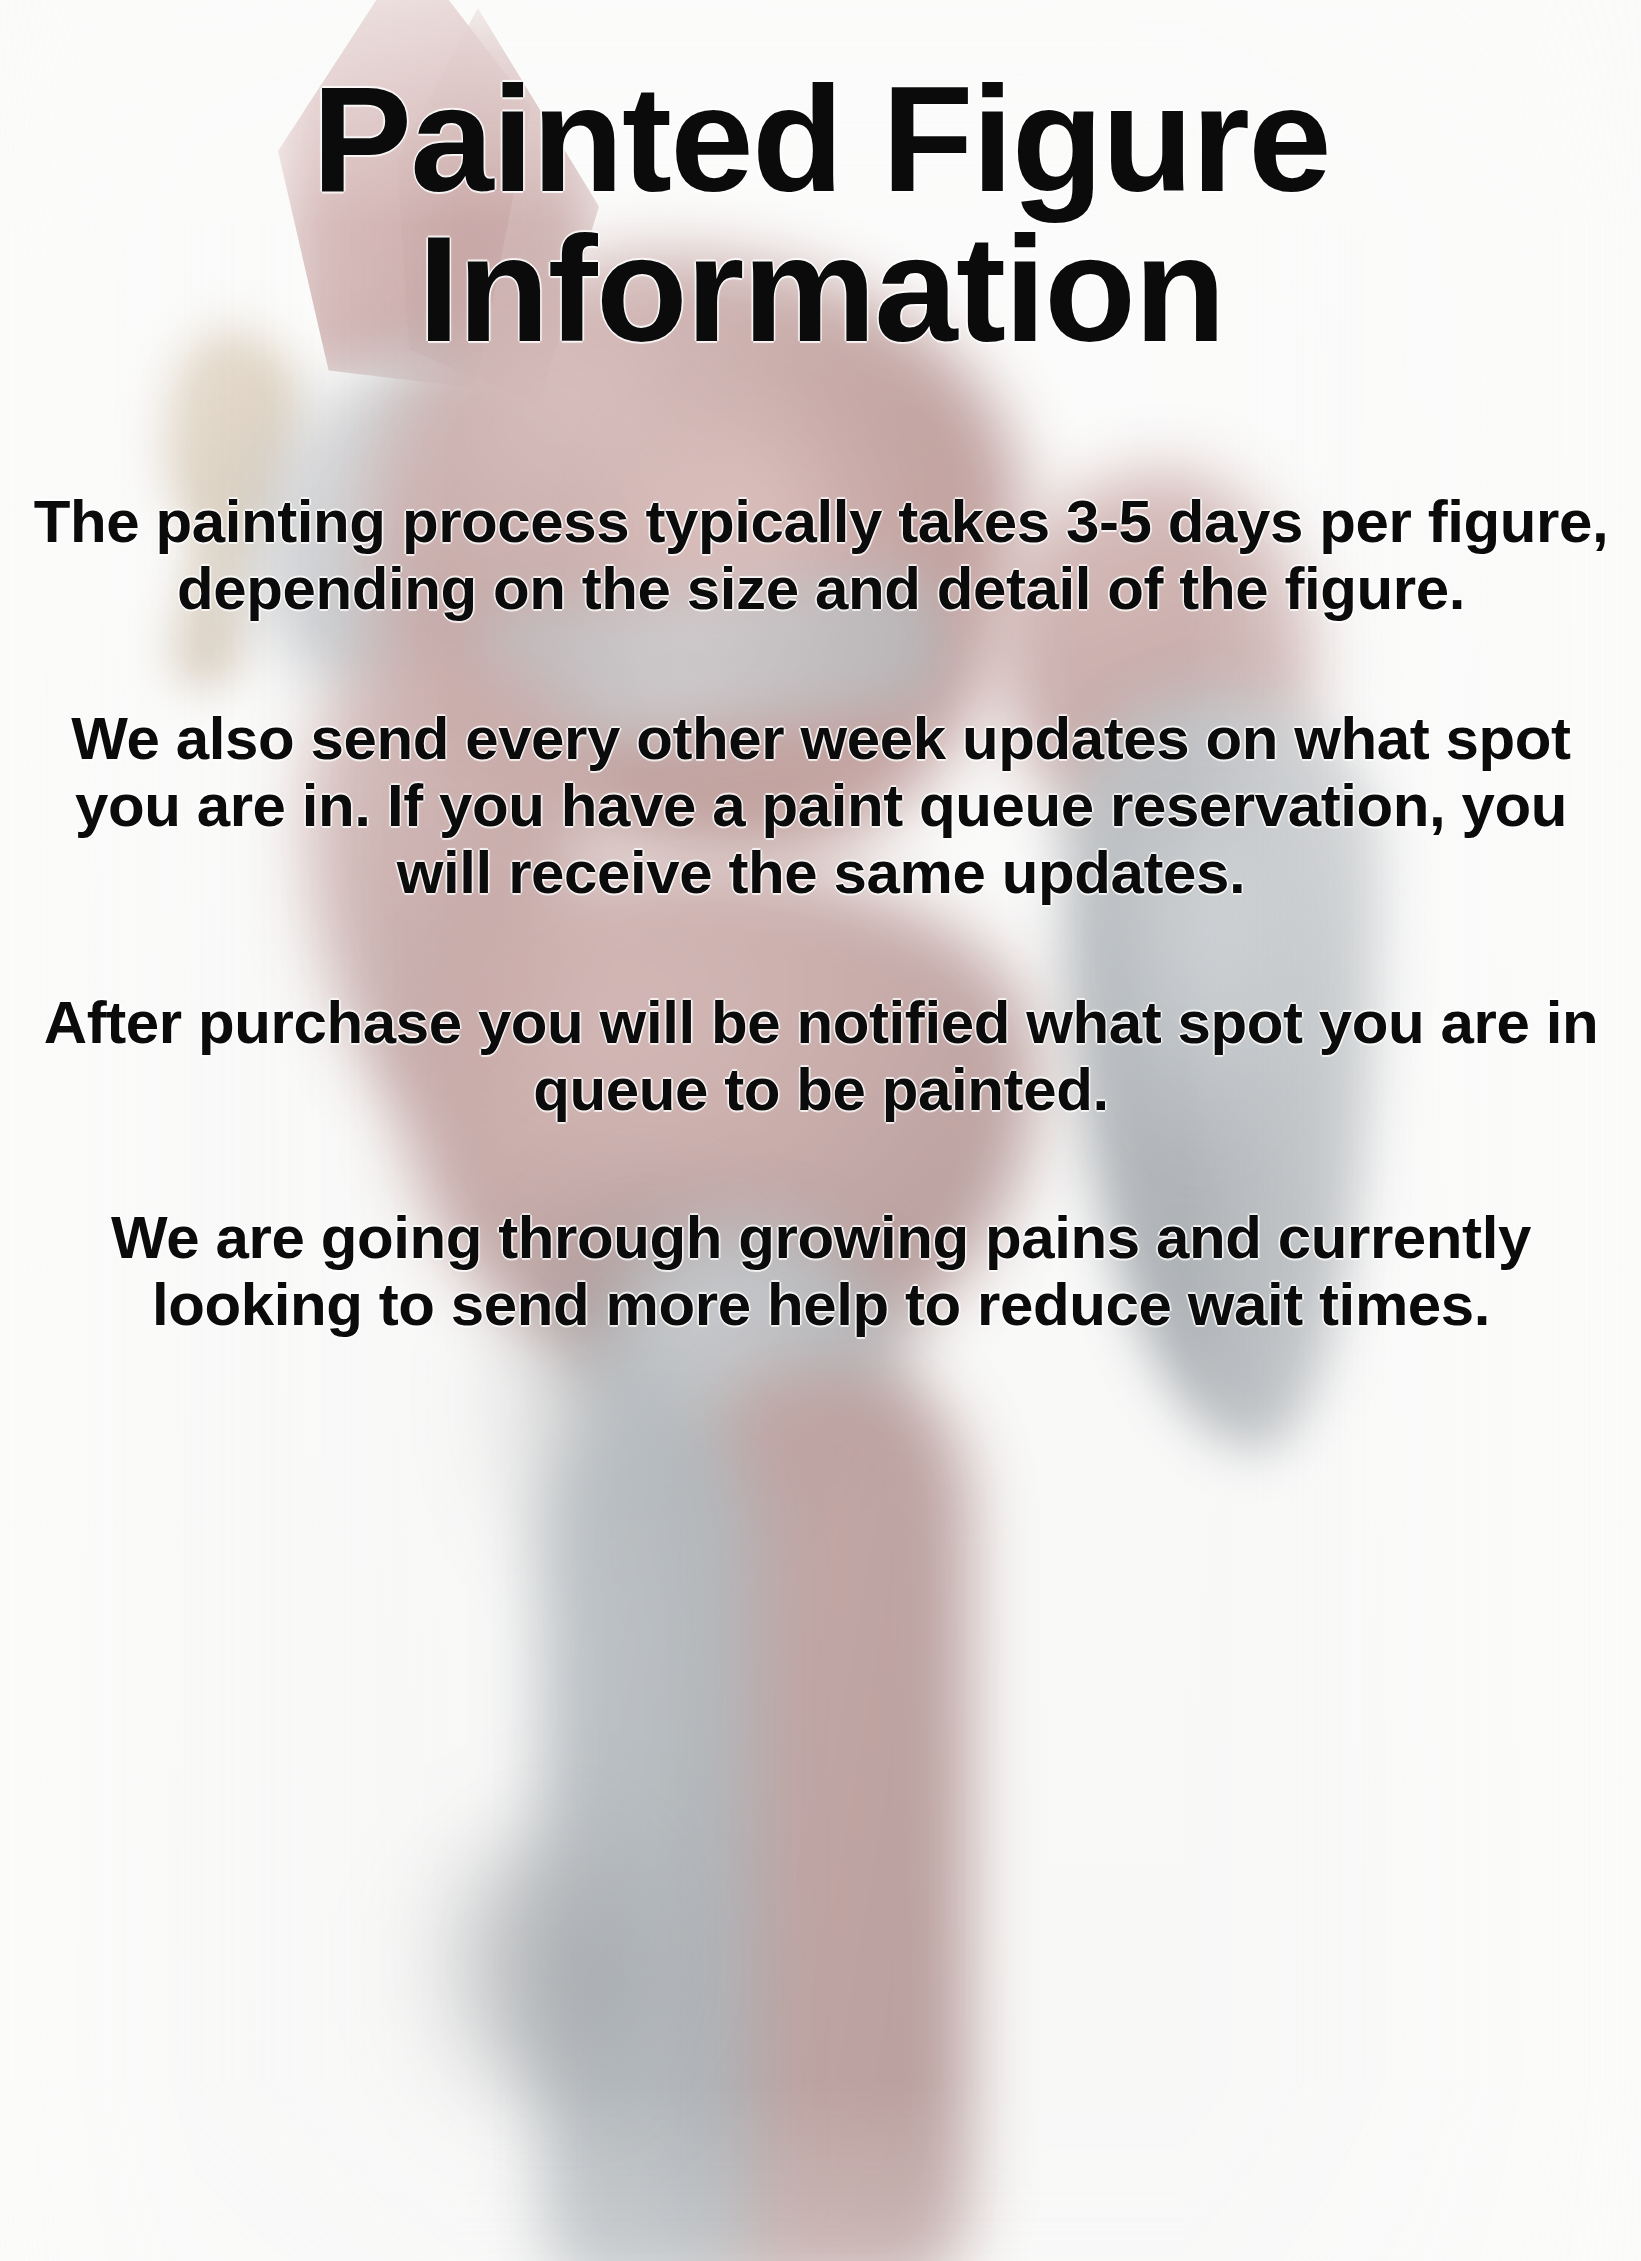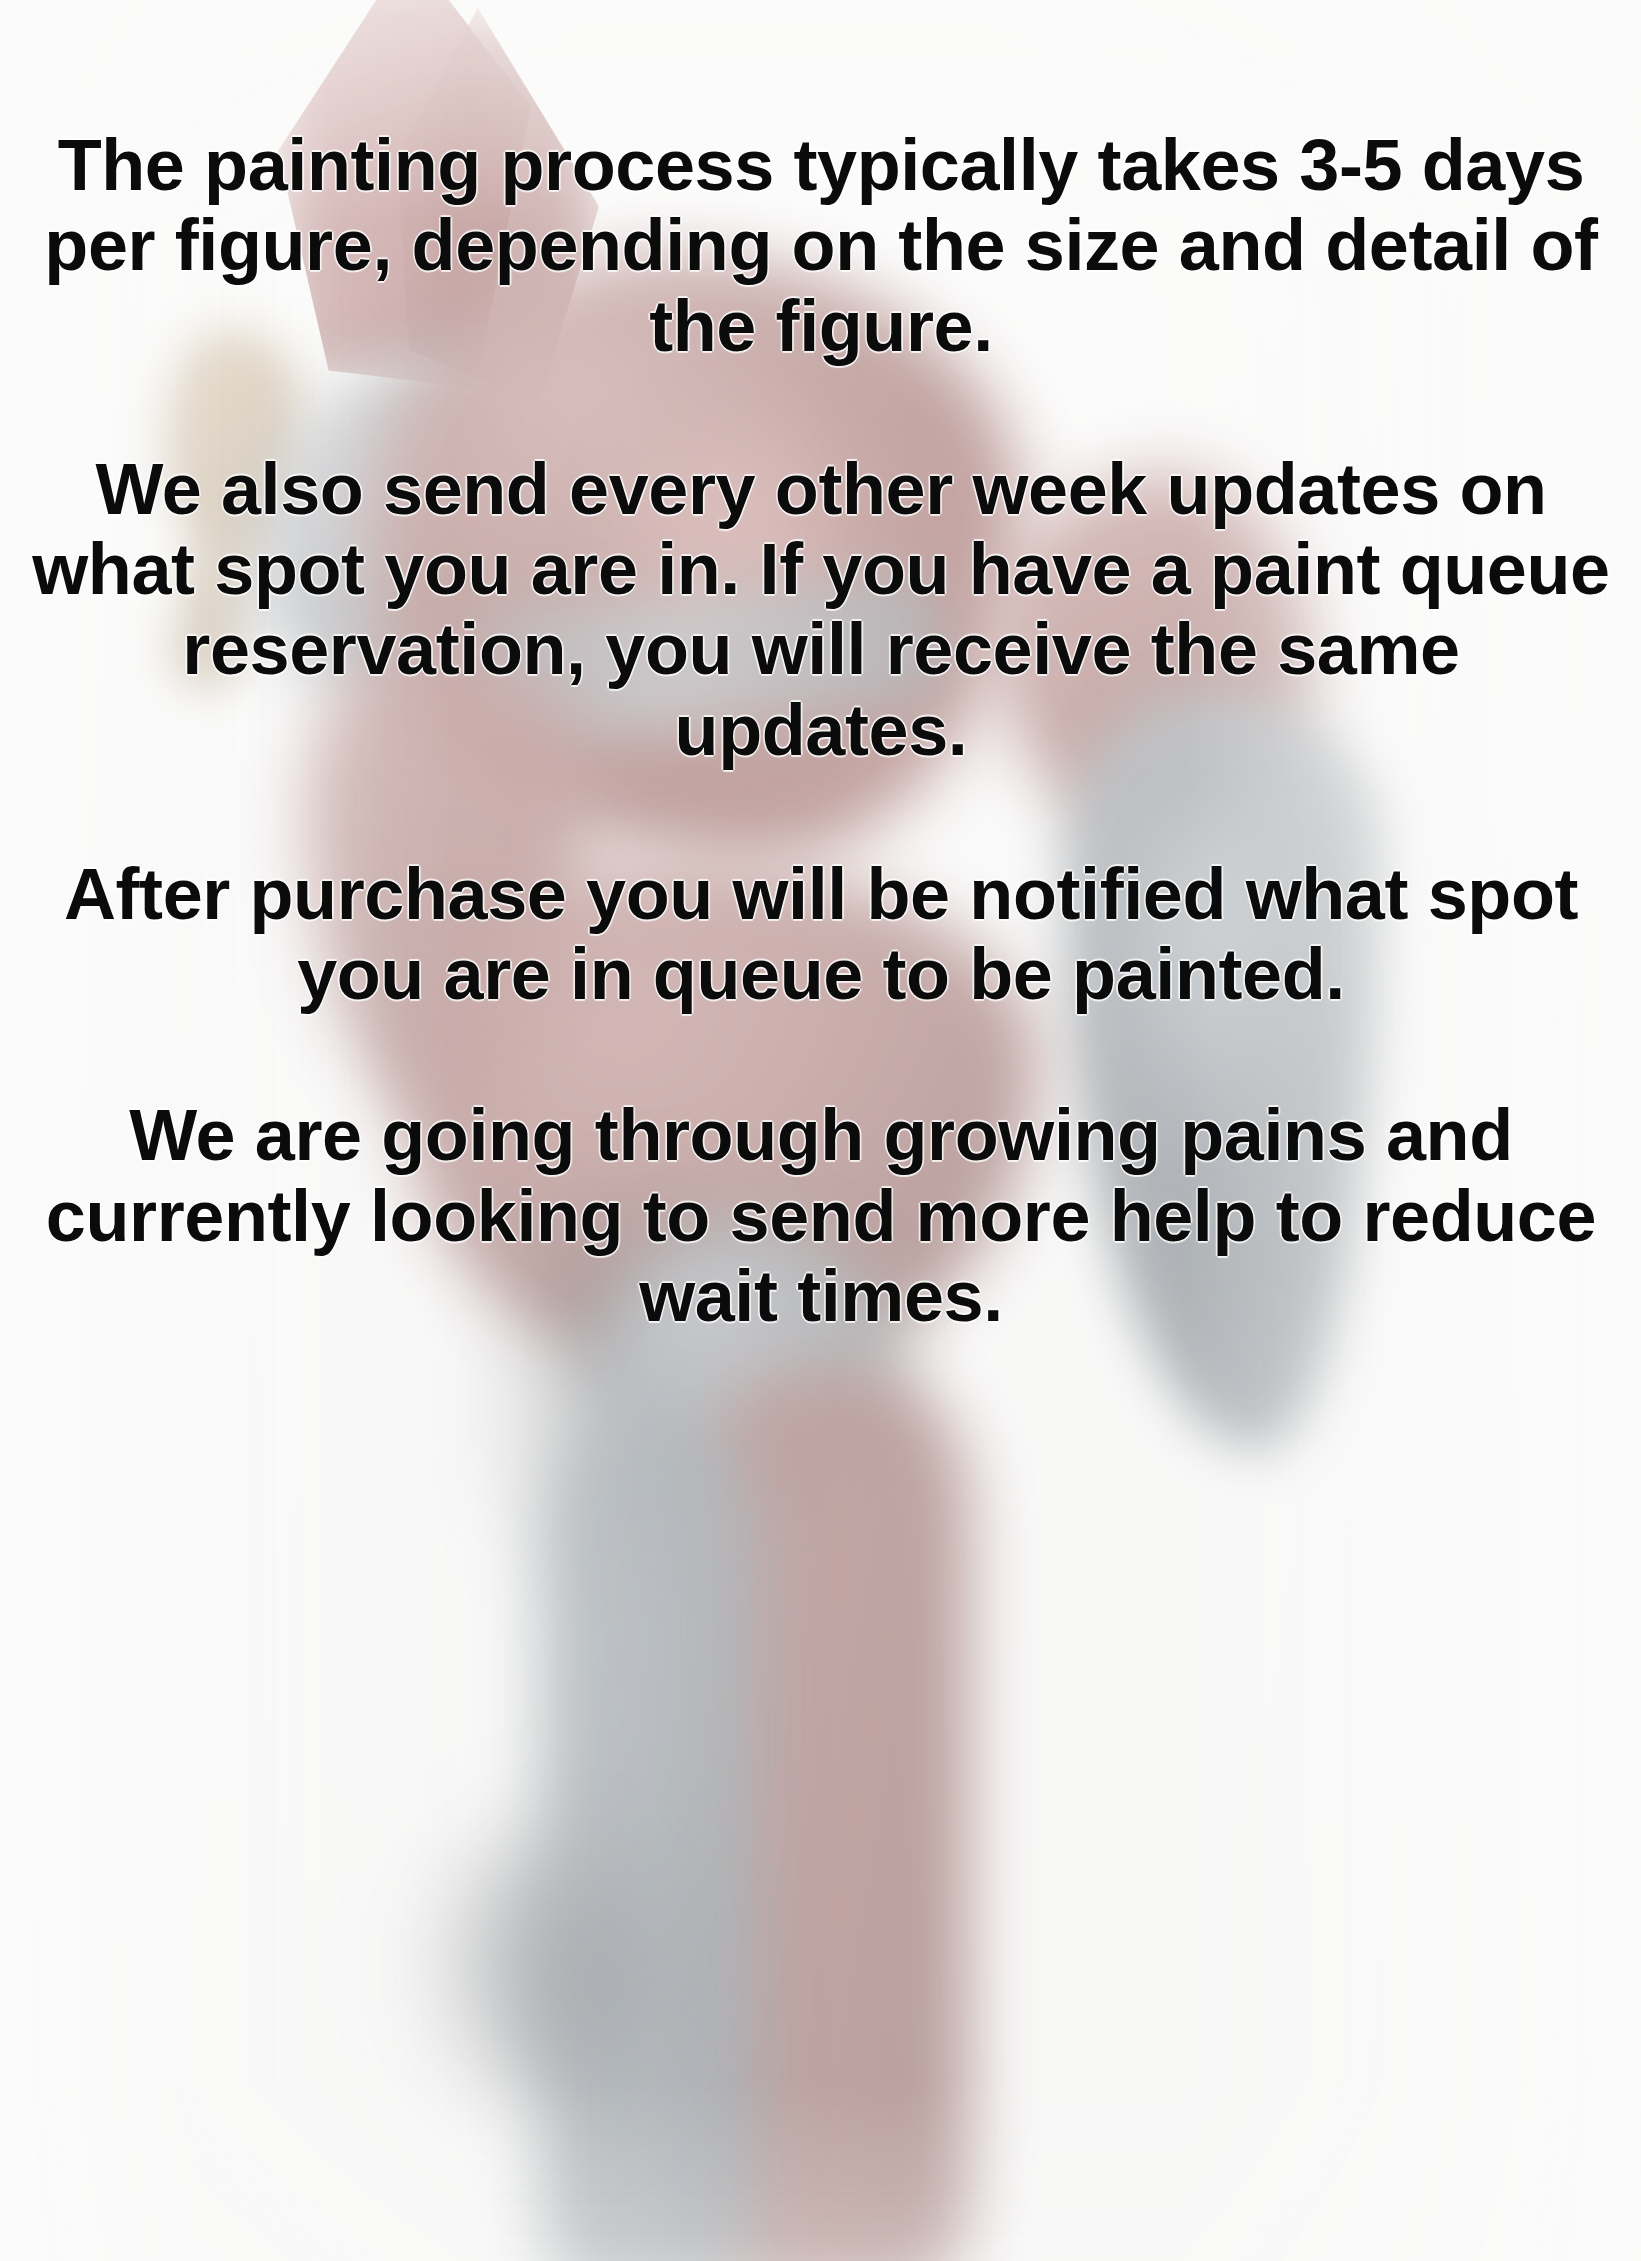--- a/index.html
+++ b/index.html
@@ -248,21 +248,21 @@
     padding-top: 64px;
     text-shadow:
        1.7px  0 0.8px rgba(255,255,255,.85),
       -1.7px  0 0.8px rgba(255,255,255,.85),
        0  1.7px 0.8px rgba(255,255,255,.85),
        0 -1.7px 0.8px rgba(255,255,255,.85);
   }
   .title .tline { display: block; }
 
   .para {
-    font-size: 72px;
+    font-size: 60px;
     font-weight: 700;
     line-height: 1.115;
     letter-spacing: -0.4px;
     margin: 0;
     text-shadow:
        1.7px  0 0.8px rgba(255,255,255,.8),
       -1.7px  0 0.8px rgba(255,255,255,.8),
        0  1.7px 0.8px rgba(255,255,255,.8),
        0 -1.7px 0.8px rgba(255,255,255,.8);
   }
@@ -296,20 +296,24 @@
     <div class="blob b-leg1"></div>
     <div class="blob b-leg2"></div>
     <div class="blob b-greave"></div>
     <div class="blob b-shadow2"></div>
     <div class="bg-wash"></div>
     <div class="bg-veil"></div>
   </div>
 
   <div class="content">
 
+    <h1 class="title">
+      <span class="tline">Painted Figure</span>
+      <span class="tline">Information</span>
+    </h1>
 
     <p class="para p1">The painting process typically takes 3-5 days per figure, depending on the size and detail of the figure.</p>
 
     <p class="para p3">We also send every other week updates on what spot you are in. If you have a paint queue reservation, you will receive the same updates.</p>
 
     <p class="para p2">After purchase you will be notified what spot you are in queue to be painted.</p>
 
     <p class="para p4">We are going through growing pains and currently looking to send more help to reduce wait times.</p>
 
   </div>

